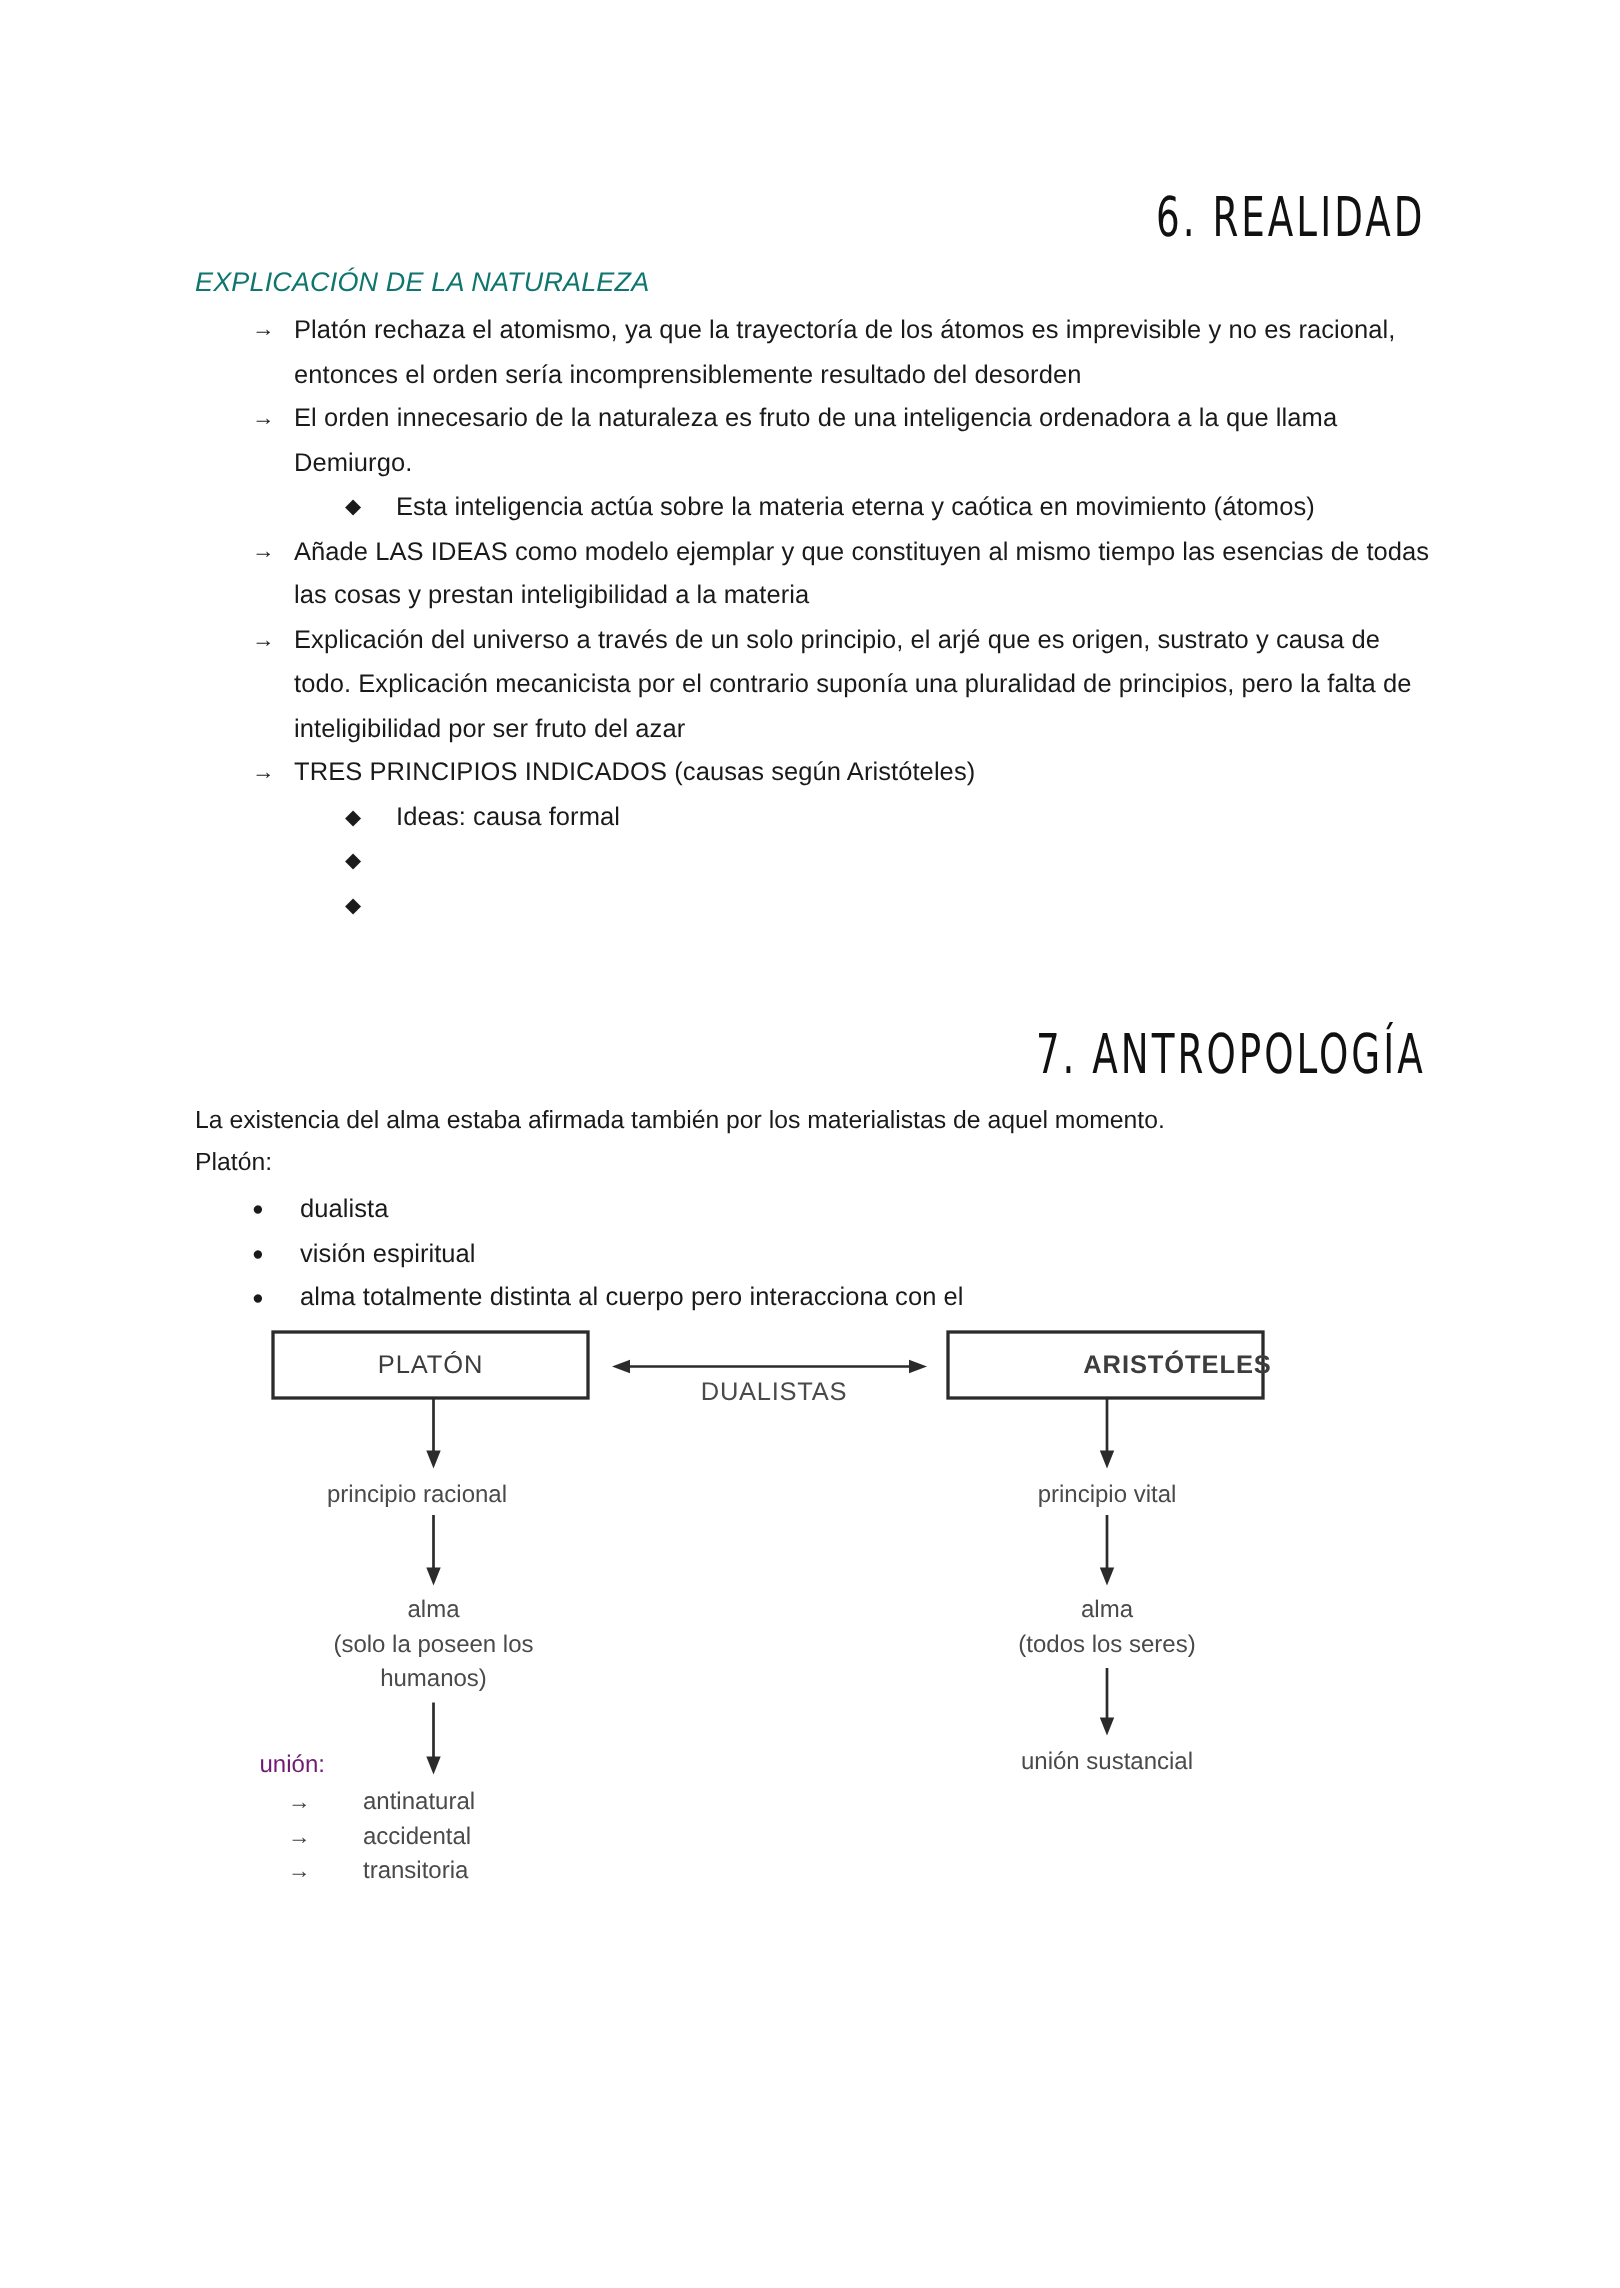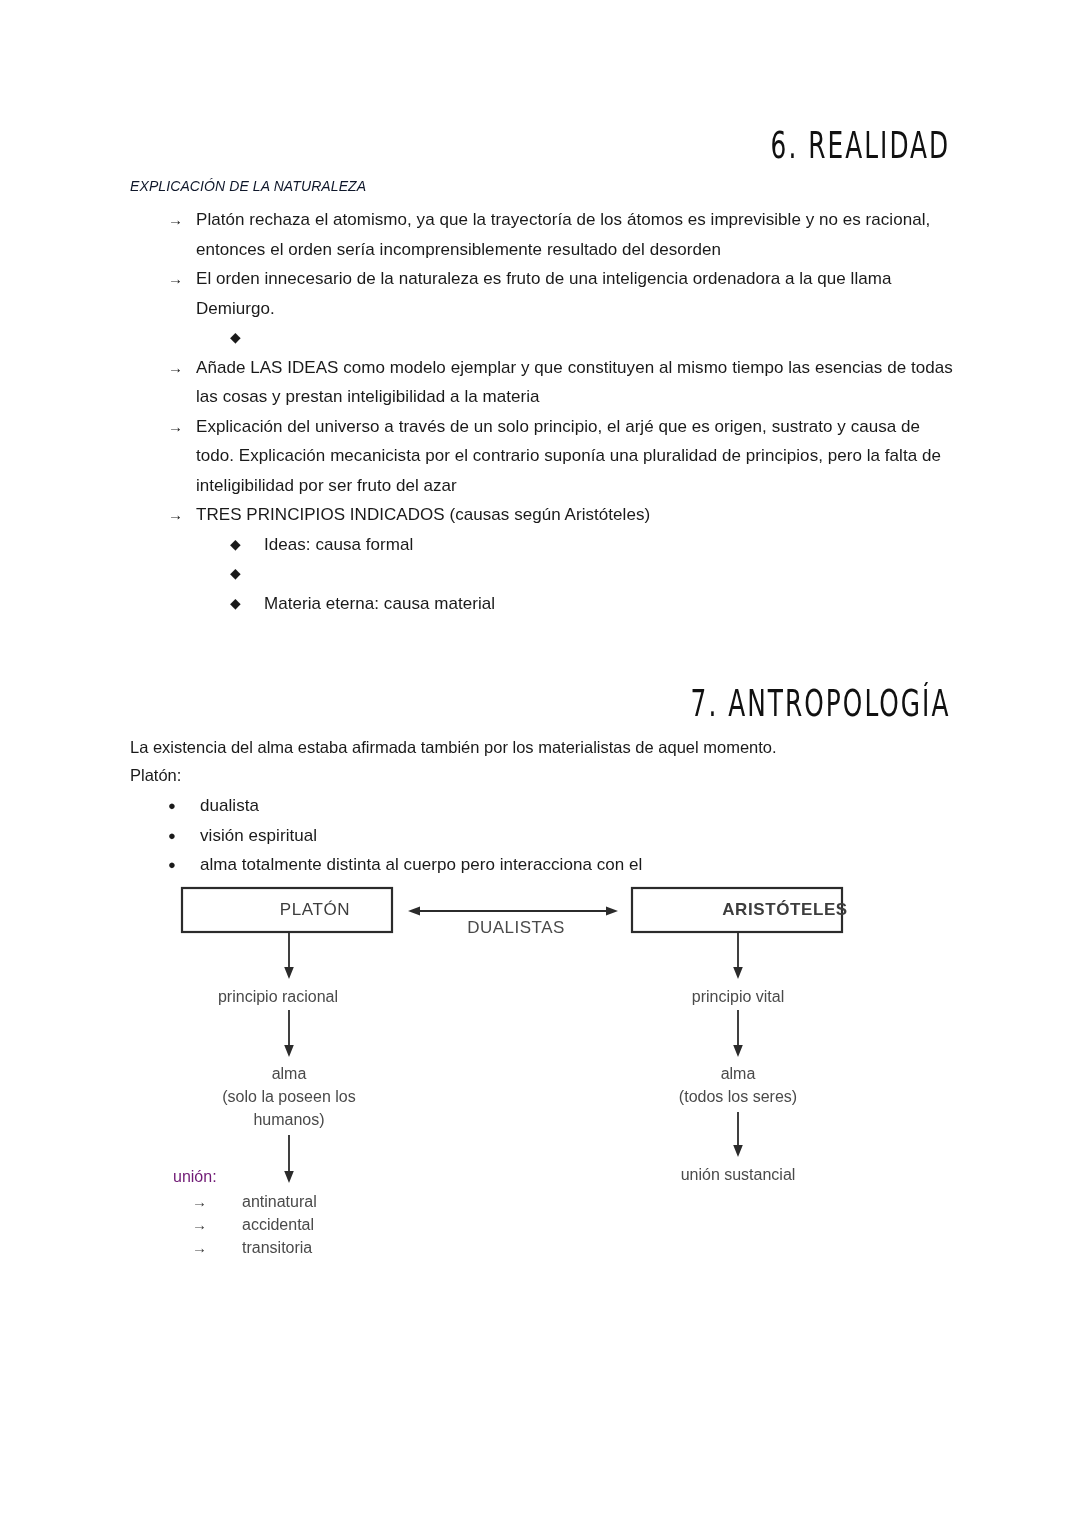--- a/index.html
+++ b/index.html
@@ -37,23 +37,23 @@
     white-space: nowrap;
   }
   #title-realidad { top: 132px; }
   #title-antropologia { top: 690px; }
 
   
   .italic-heading {
     position: absolute;
     left: 130px;
     top: 178px;
-    font-size: 14px;
+    font-size: 18px;
     font-style: italic;
-    color: #0f172a;
+    color: #0f766e;
     letter-spacing: 0.1px;
   }
 
   .blocklist {
     position: absolute;
     left: 130px;
     width: 830px;
   }
   #list-naturaleza { top: 205px; }
 
@@ -162,20 +162,21 @@
       <span class="txt">Platón rechaza el atomismo, ya que la trayectoría de los átomos es imprevisible y no es racional, entonces el orden sería incomprensiblemente resultado del desorden</span>
     </div>
 
     <div class="li lvl1">
       <span class="marker">→</span>
       <span class="txt">El orden innecesario de la naturaleza es fruto de una inteligencia ordenadora a la que llama Demiurgo.</span>
     </div>
 
     <div class="li lvl2">
       <span class="marker">◆</span>
+      <span class="txt">Esta inteligencia actúa sobre la materia eterna y caótica en movimiento (átomos)</span>
     </div>
 
     <div class="li lvl1">
       <span class="marker">→</span>
       <span class="txt">Añade LAS IDEAS como modelo ejemplar y que constituyen al mismo tiempo las esencias de todas las cosas y prestan inteligibilidad a la materia</span>
     </div>
 
     <div class="li lvl1">
       <span class="marker">→</span>
       <span class="txt">Explicación del universo a través de un solo principio, el arjé que es origen, sustrato y causa de todo. Explicación mecanicista por el contrario suponía una pluralidad de principios, pero la falta de inteligibilidad por ser fruto del azar</span>
@@ -190,21 +191,20 @@
       <span class="marker">◆</span>
       <span class="txt">Ideas: causa formal</span>
     </div>
 
     <div class="li lvl2">
       <span class="marker">◆</span>
     </div>
 
     <div class="li lvl2">
       <span class="marker">◆</span>
-      <span class="txt">Materia eterna: causa material</span>
     </div>
 
   </div>
 
   <div class="section-title" id="title-antropologia">7. ANTROPOLOGÍA</div>
 
   <div class="para" id="para-alma">La existencia del alma estaba afirmada también por los materialistas de aquel momento.</div>
 
   <div class="para" id="para-platon">Platón:</div>
 
@@ -250,21 +250,21 @@
       <polygon points="738,979 733.2,967 742.8,967" fill="#2b2b2b"></polygon>
 
       <line x1="738" y1="1010" x2="738" y2="1050" stroke="#2b2b2b" stroke-width="1.8"></line>
       <polygon points="738,1057 733.2,1045 742.8,1045" fill="#2b2b2b"></polygon>
 
       <line x1="738" y1="1112" x2="738" y2="1150" stroke="#2b2b2b" stroke-width="1.8"></line>
       <polygon points="738,1157 733.2,1145 742.8,1145" fill="#2b2b2b"></polygon>
     </g>
   </svg>
 
-  <div class="dg-box-label" style="left:182px; top:900px; width:210px;padding-left:28px;">PLATÓN</div>
+  <div class="dg-box-label" style="left:182px; top:900px; width:210px;">PLATÓN</div>
 
   <div class="dg-box-label" style="left:660px; top:900px; width:250px;font-weight:bold;">ARISTÓTELES</div>
 
   <div class="dg-text" style="left:414px; top:916px; width:204px; font-size:17px; letter-spacing:0.5px;">DUALISTAS</div>
 
   <div class="dg-text" style="left:178px; top:985px; width:200px;">principio racional</div>
 
   <div class="dg-text" style="left:179px; top:1062px; width:220px;">alma
 (solo la poseen los
 humanos)</div>

